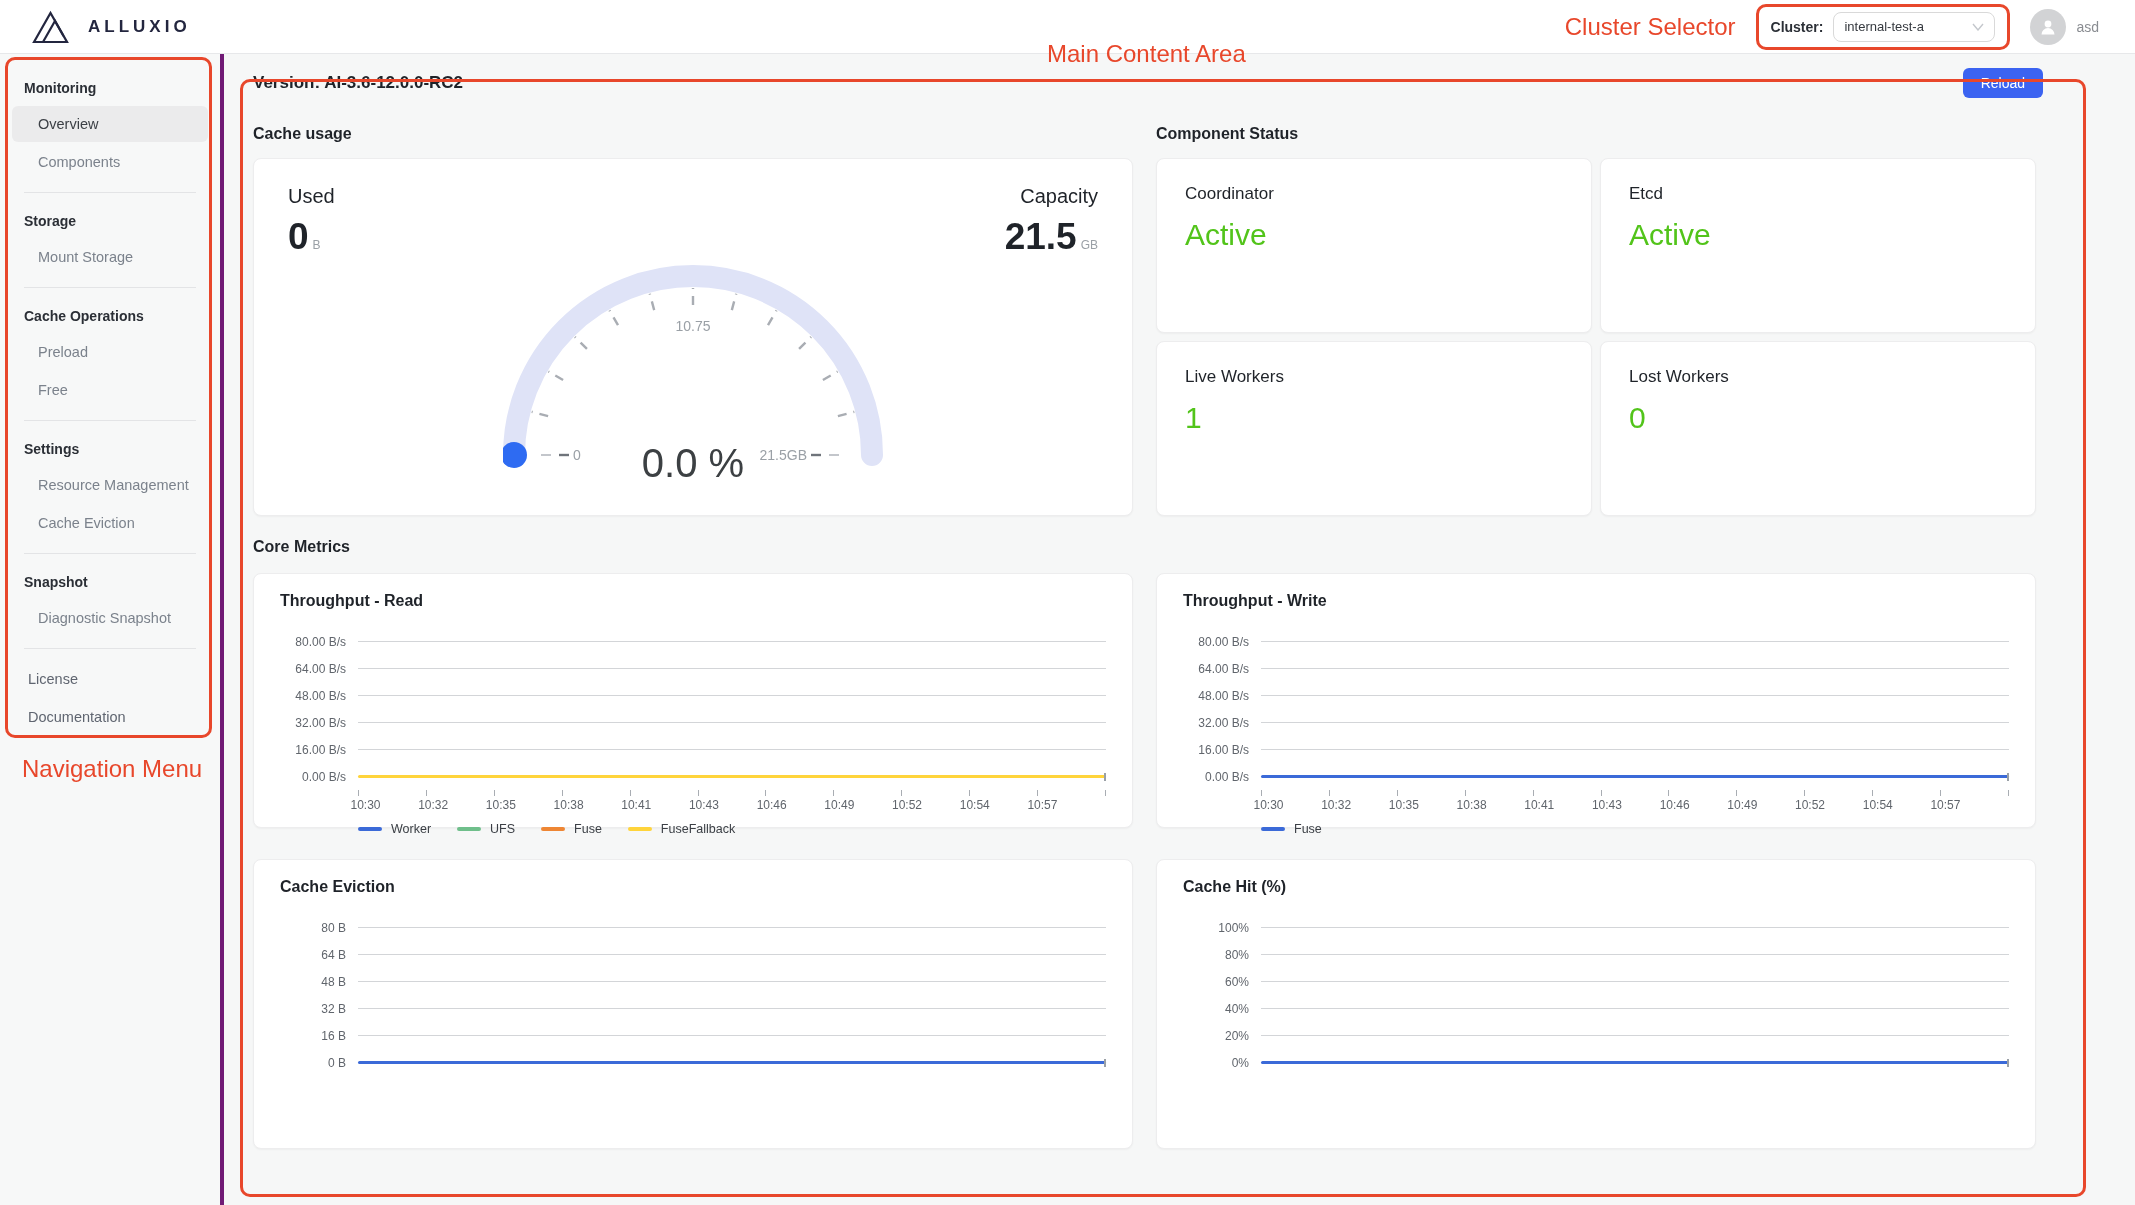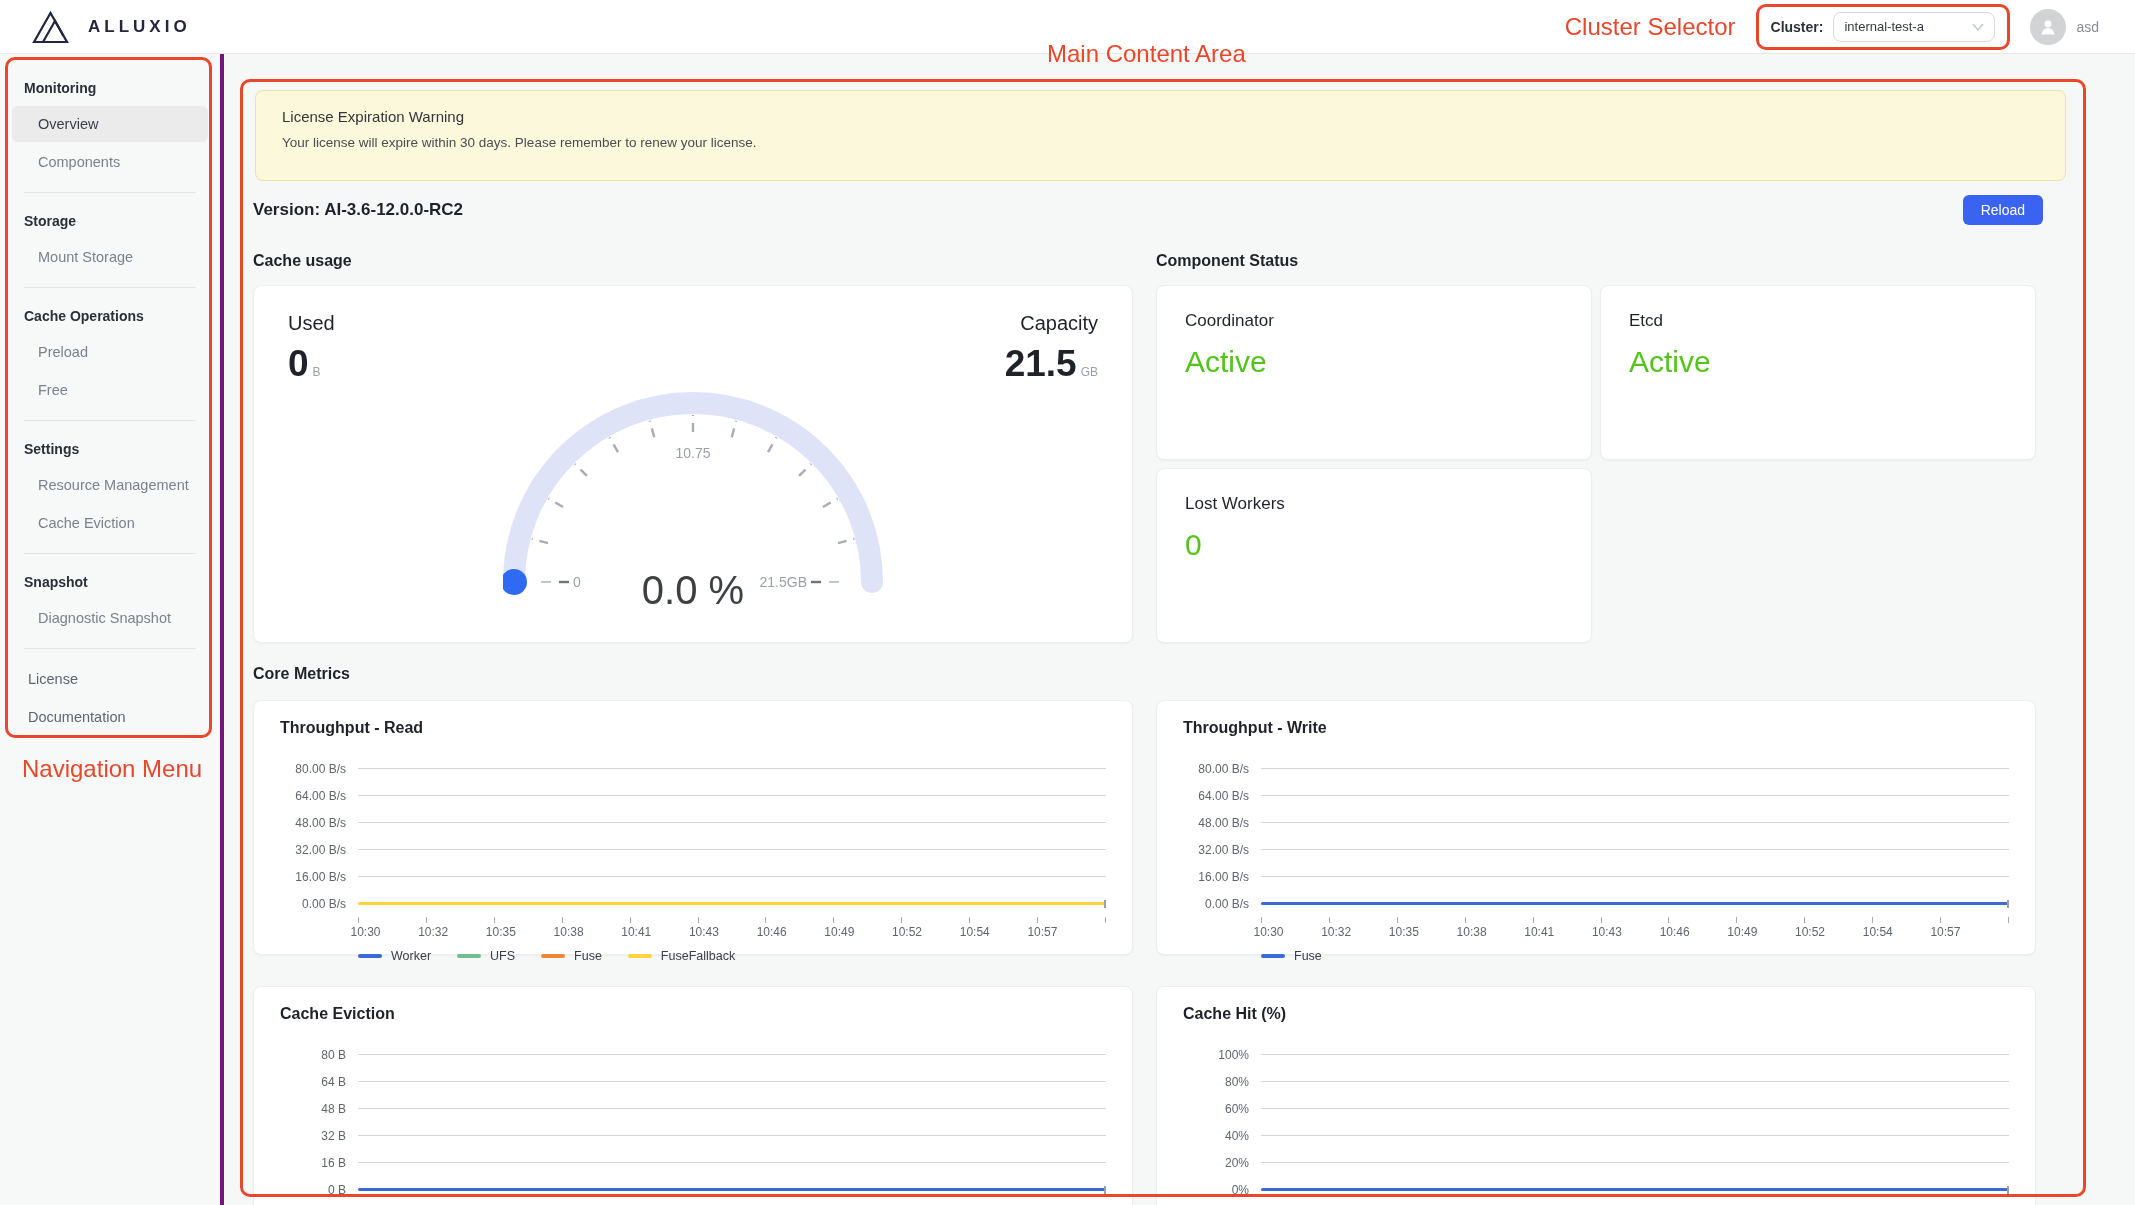--- a/index.html
+++ b/index.html
@@ -149,24 +149,20 @@
         <div class="nav-item">Diagnostic Snapshot</div>
         <hr class="nav-div">
         <div class="nav-link">License</div>
         <div class="nav-link">Documentation</div>
       </div>
   </nav>
   <div class="redbox" id="sidebar-redbox"></div>
   <span class="annot" id="annot-nav">Navigation Menu</span>
 
   <main class="main">
-    <div class="banner">
-      <div class="banner-title">License Expiration Warning</div>
-      <div class="banner-body">Your license will expire within 30 days. Please remember to renew your license.</div>
-    </div>
 
     <div class="version-row">
       <span class="version-text">Version: AI-3.6-12.0.0-RC2</span>
       <button class="reload-btn">Reload</button>
     </div>
 
     <div class="sections-row">
       <div>
         <div class="section-title">Cache usage</div>
         <div class="card usage-card">
@@ -214,20 +210,24 @@
         <div class="status-grid" id="status-grid">
             <div class="card status-card">
               <div class="status-label">Coordinator</div>
               <div class="status-value" style="color: rgb(82, 196, 26);">Active</div>
             </div>
             <div class="card status-card">
               <div class="status-label">Etcd</div>
               <div class="status-value" style="color: rgb(82, 196, 26);">Active</div>
             </div>
             <div class="card status-card">
+              <div class="status-label">Live Workers</div>
+              <div class="status-value" style="color: rgb(82, 196, 26);">1</div>
+            </div>
+            <div class="card status-card">
               <div class="status-label">Lost Workers</div>
               <div class="status-value" style="color: rgb(82, 196, 26);">0</div>
             </div>
           </div>
       </div>
     </div>
 
     <div class="section-title core-title">Core Metrics</div>
     <div class="charts-row">
       <div class="card chart-card" id="chart-0">

